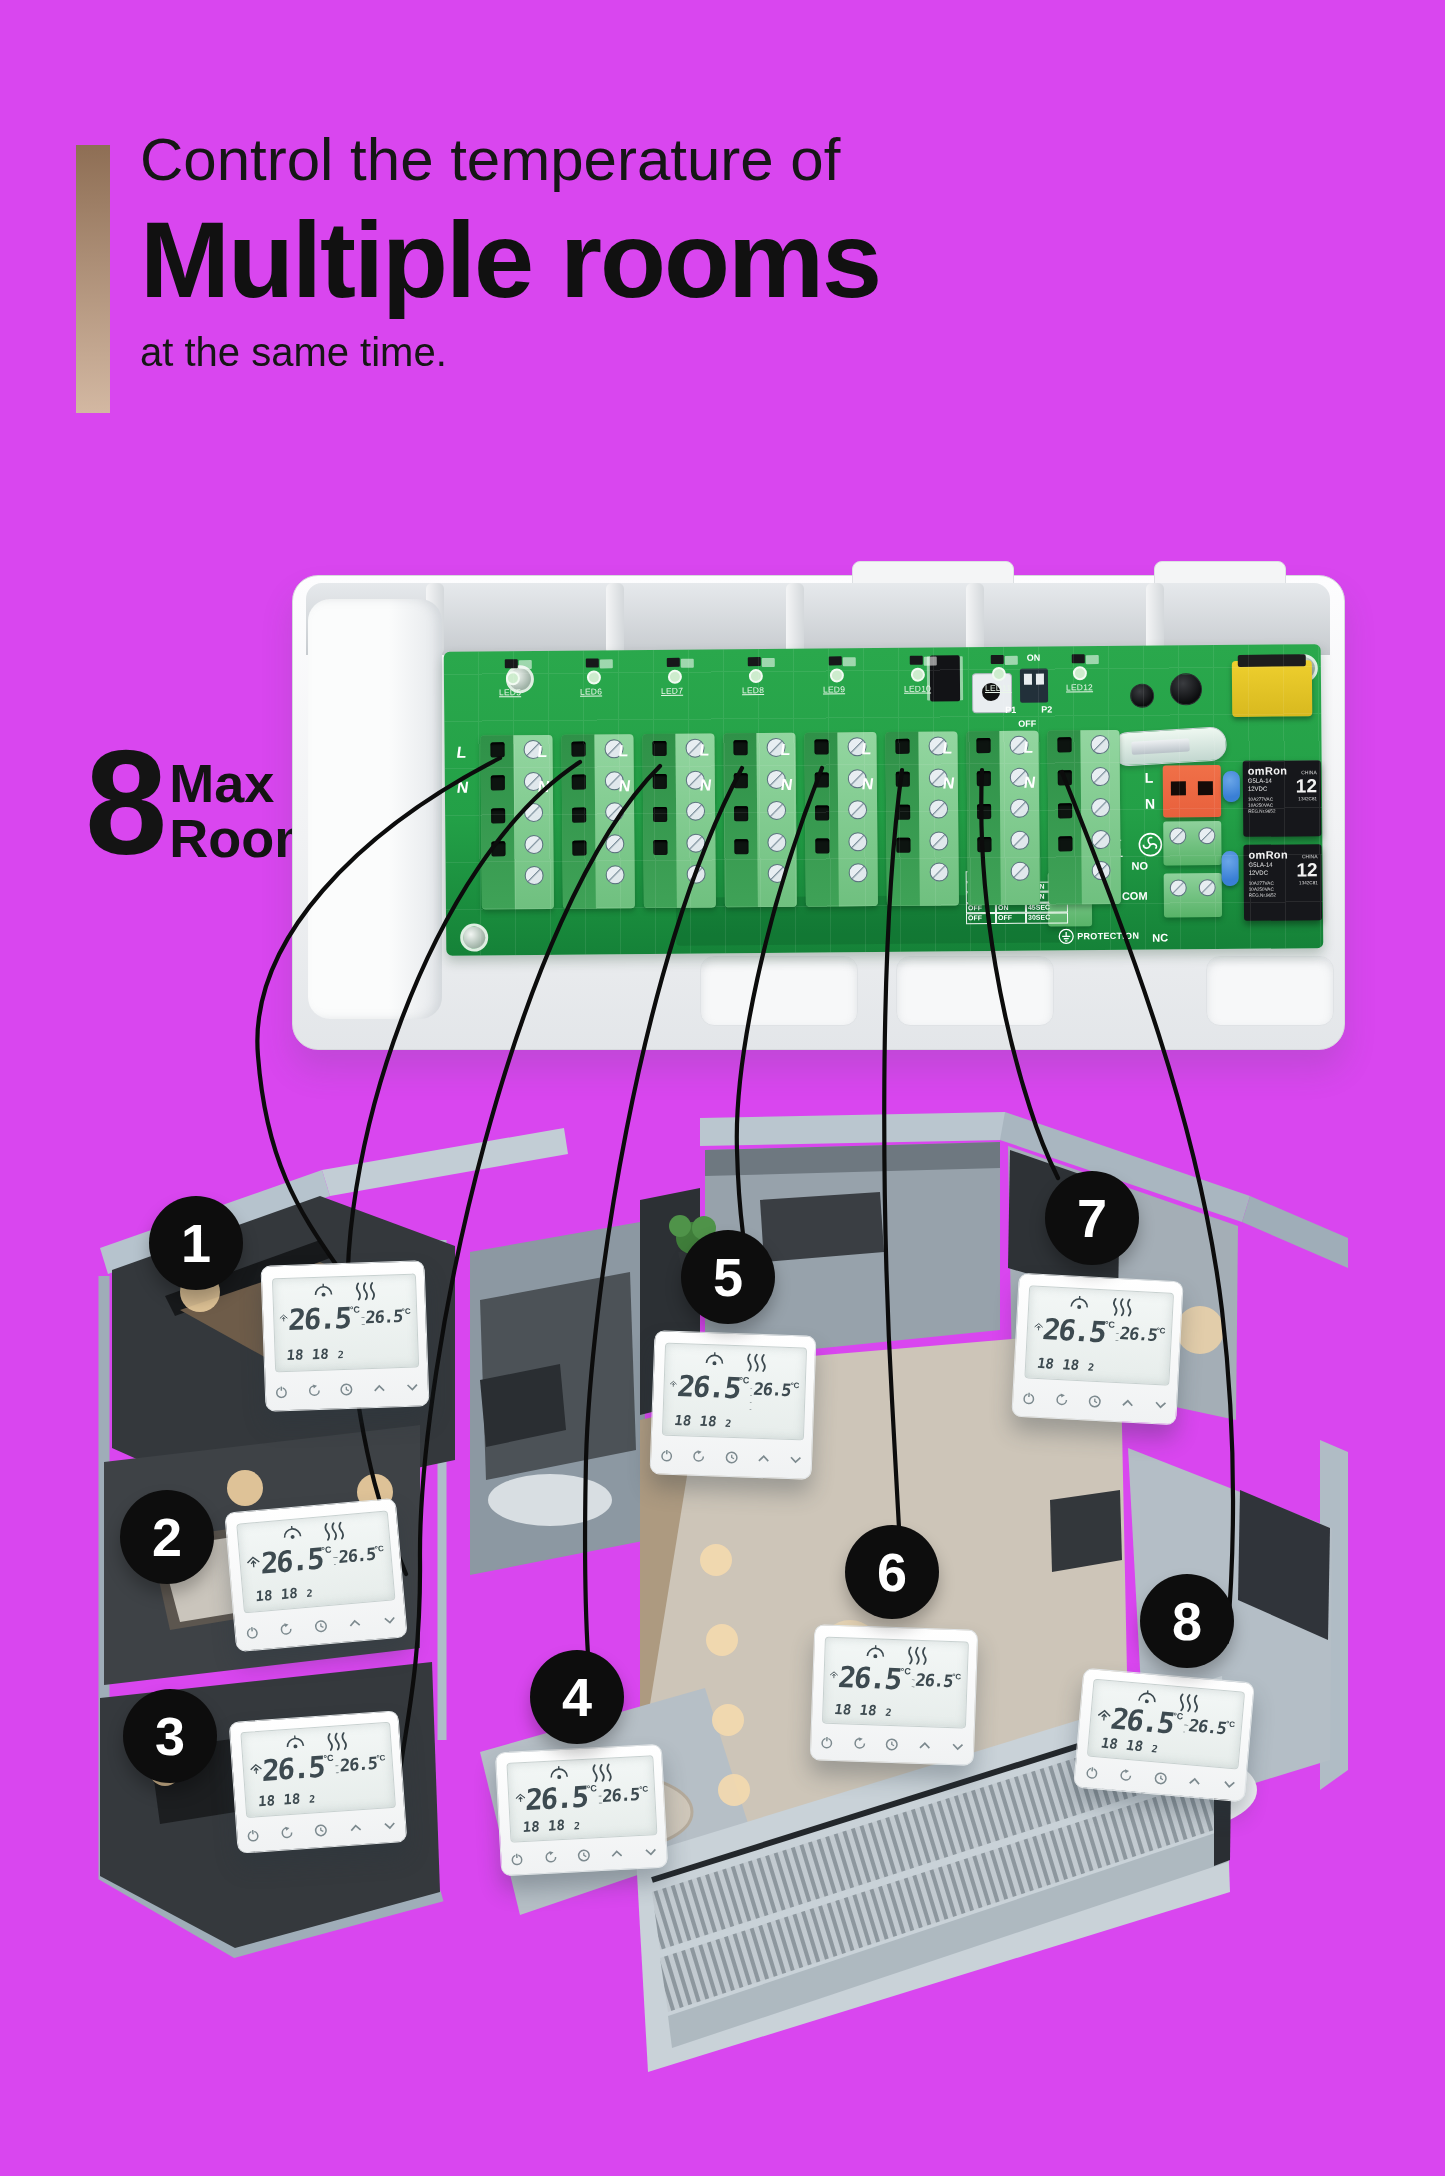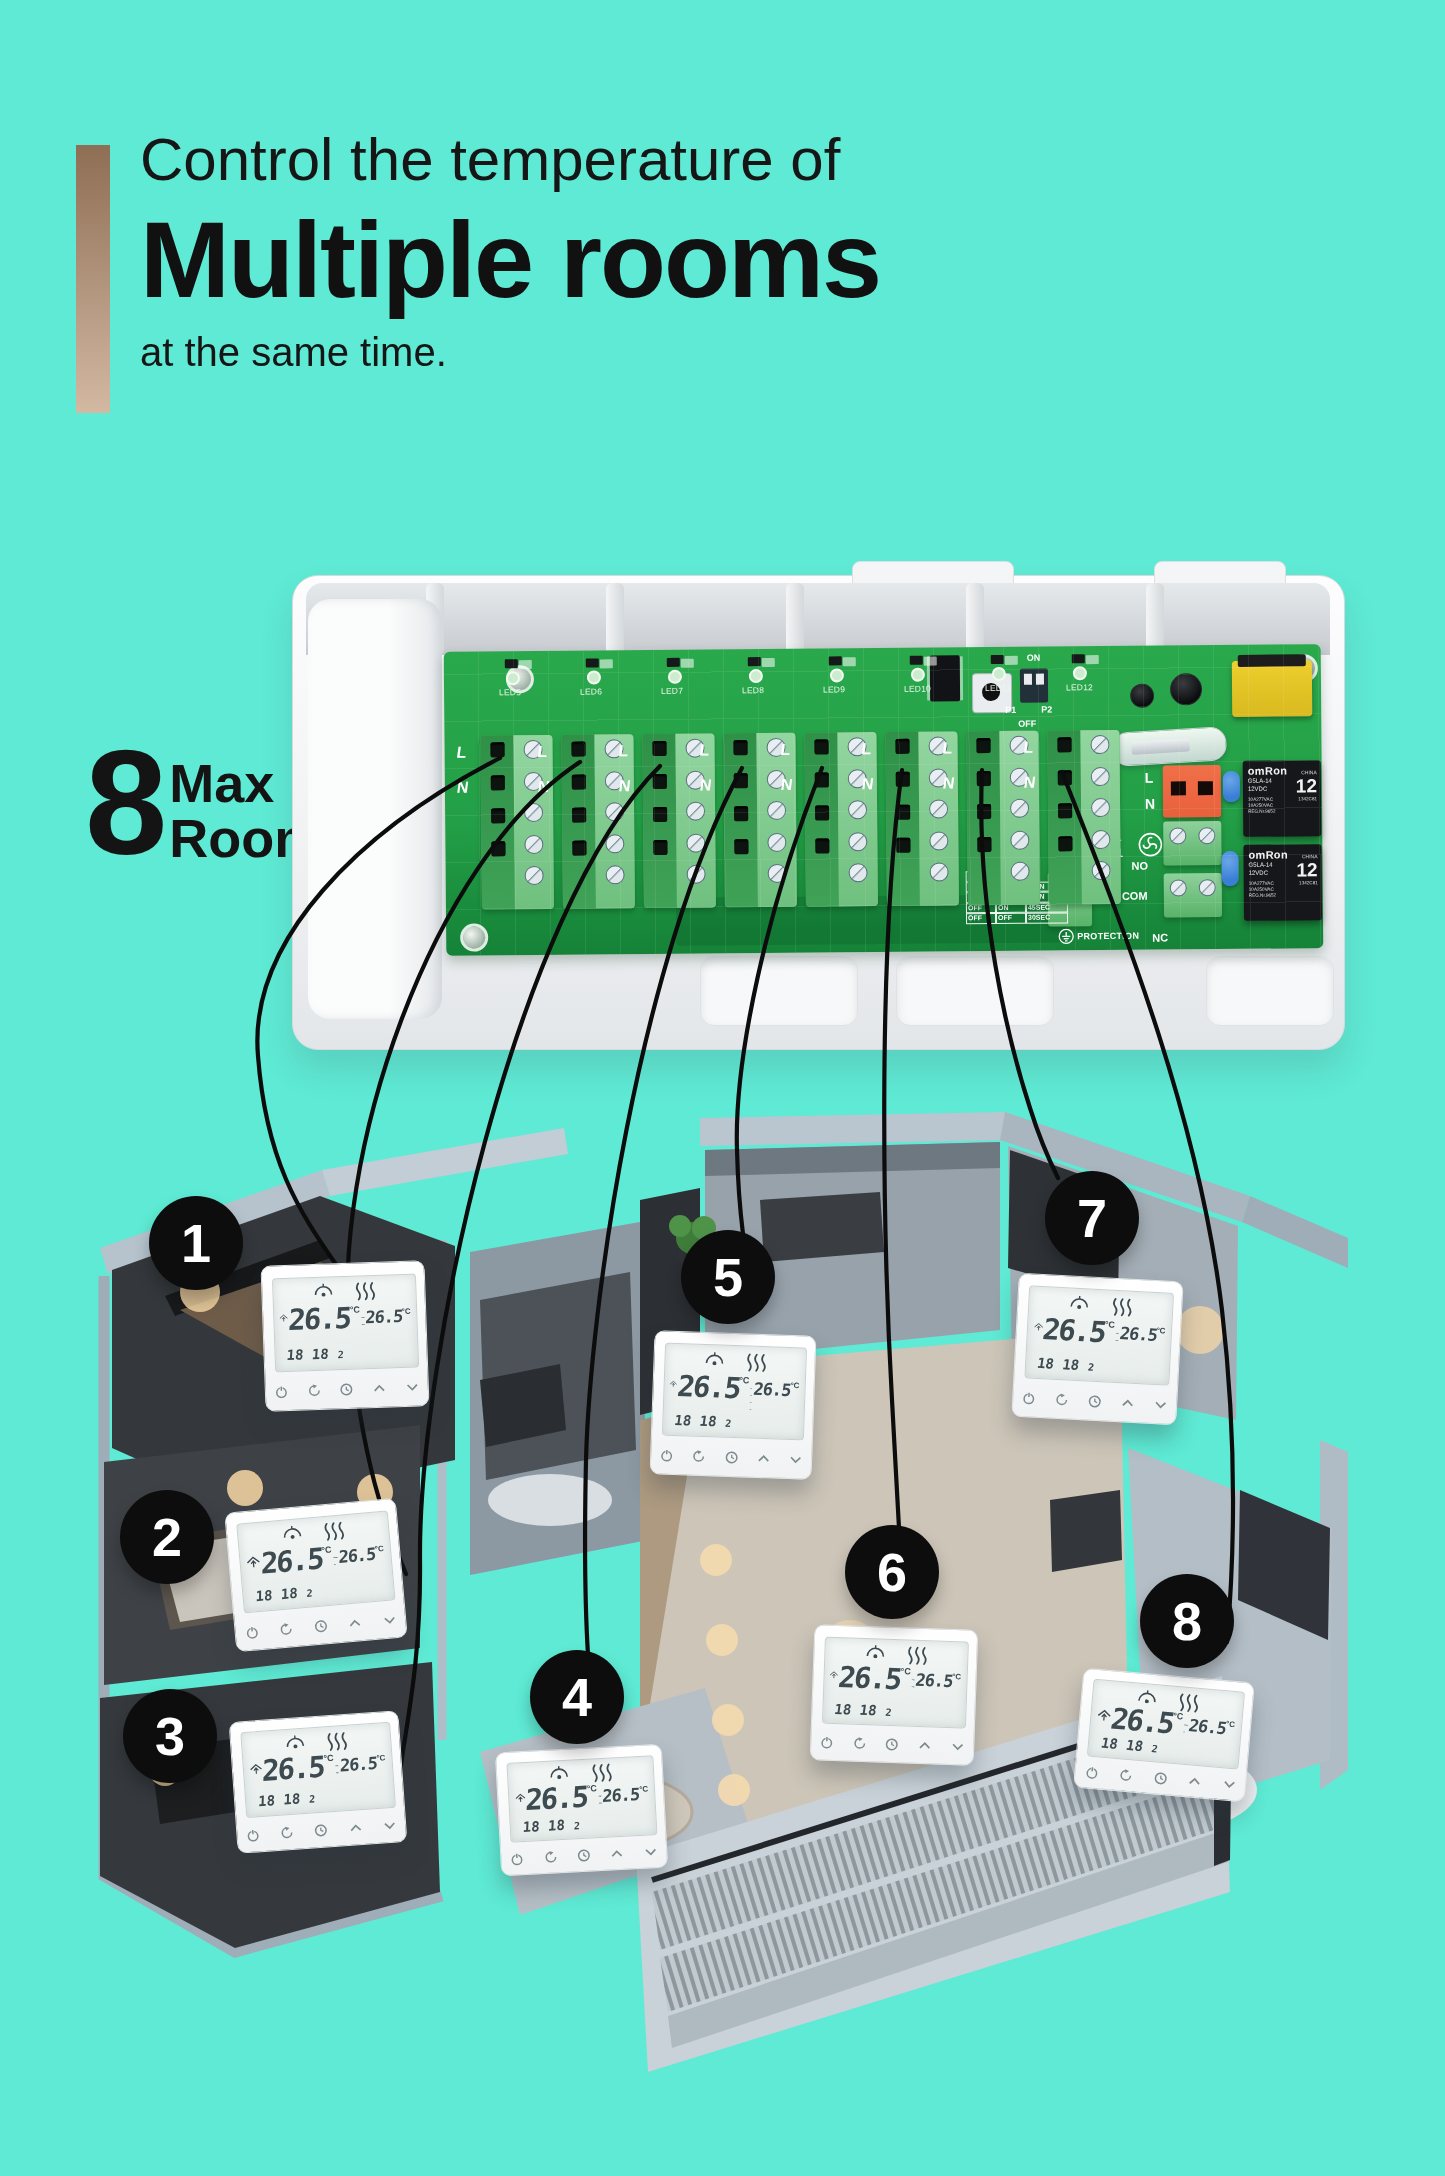--- a/index.html
+++ b/index.html
@@ -1,16 +1,16 @@
 <!DOCTYPE html>
 <html style="--accent-from: #8e6e54; --accent-to: #d3b8a2; --pcb: #23a047; --relay-body: #16171b; --power-terminal: #e8603c; --transformer: #eecf2e; --capacitor-blue: #3a7fd5; --wire: #0c0c0c; --badge: #0d0d0d; --lcd: #3d4a50;"><head>
 <meta charset="utf-8">
 <style>
   html,body{margin:0;padding:0;background:#fff;}
-  .canvas{position:relative;width:1445px;height:2176px;background:#5eead4;overflow:hidden;
+  .canvas{position:relative;width:1445px;height:2176px;background:#d946ef;overflow:hidden;
           font-family:"Liberation Sans",sans-serif;color:#151515;}
 
   
   .accent-bar{position:absolute;left:76px;top:145px;width:34px;height:268px;
     background:linear-gradient(180deg,var(--accent-from),var(--accent-to));}
   .title-block{position:absolute;left:140px;top:130px;line-height:1;}
   .title-1{font-size:60px;letter-spacing:0px;color:#161616;}
   .title-2{font-size:108px;font-weight:700;letter-spacing:-2px;color:#111;margin-top:16px;}
   .title-3{font-size:40px;color:#161616;margin-top:18px;}
 
@@ -41,21 +41,21 @@
        background:repeating-linear-gradient(90deg,transparent 0 34px,#fff 34px 35px),
                   repeating-linear-gradient(0deg,transparent 0 46px,#fff 46px 47px);}
   .screwhead{position:absolute;width:22px;height:22px;border-radius:50%;
        background:radial-gradient(circle at 35% 35%,#f2f6f3,#9fb2a6 70%);border:3px solid #dfeee2;}
   .pcb-shade{position:absolute;left:230px;top:248px;width:390px;height:48px;background:rgba(0,60,25,.18);border-radius:4px;}
 
   
   .ledc{position:absolute;top:6px;width:60px;text-align:left;}
   .chip{display:block;width:13px;height:9px;background:#17181a;border-radius:1px;margin:2px 0 3px 6px;box-shadow:14px 1px 0 rgba(255,255,255,.55);}
   .dome{display:block;width:10px;height:10px;border-radius:50%;background:#cdeccd;border:2px solid #f2fbf2;margin:2px 0 2px 7px;}
-  .ledlbl{display:block;font-size:8.5px;color:#eaf6ea;letter-spacing:.2px;}
+  .ledlbl{display:block;font-size:8.5px;color:#eaf6ea;letter-spacing:.2px;text-decoration:underline;}
 
   
   .tgroup{position:absolute;top:84px;width:100px;height:180px;}
   .tlabels{position:absolute;left:0;top:8px;width:20px;}
   .tlabels span{display:block;color:#fff;font-weight:700;font-size:16px;transform:skewX(-8deg);margin-bottom:17px;}
   .tblock{position:absolute;left:24px;top:0;width:72px;height:174px;border-radius:4px;display:flex;
        background:#53ae63;box-shadow:0 3px 5px rgba(10,50,20,.35);}
   .tb-dark{width:46%;background:linear-gradient(180deg,#2f9148,#3fa257);border-radius:4px 0 0 4px;padding-top:7px;}
   .hole{display:block;width:14px;height:15px;background:#0d1410;margin:0 auto 18px auto;border-radius:2px;box-shadow:inset 0 2px 2px #000;}
   .tb-light{width:54%;background:linear-gradient(180deg,#93d6a0,#6fc07f);border-radius:0 4px 4px 0;padding-top:5px;}

